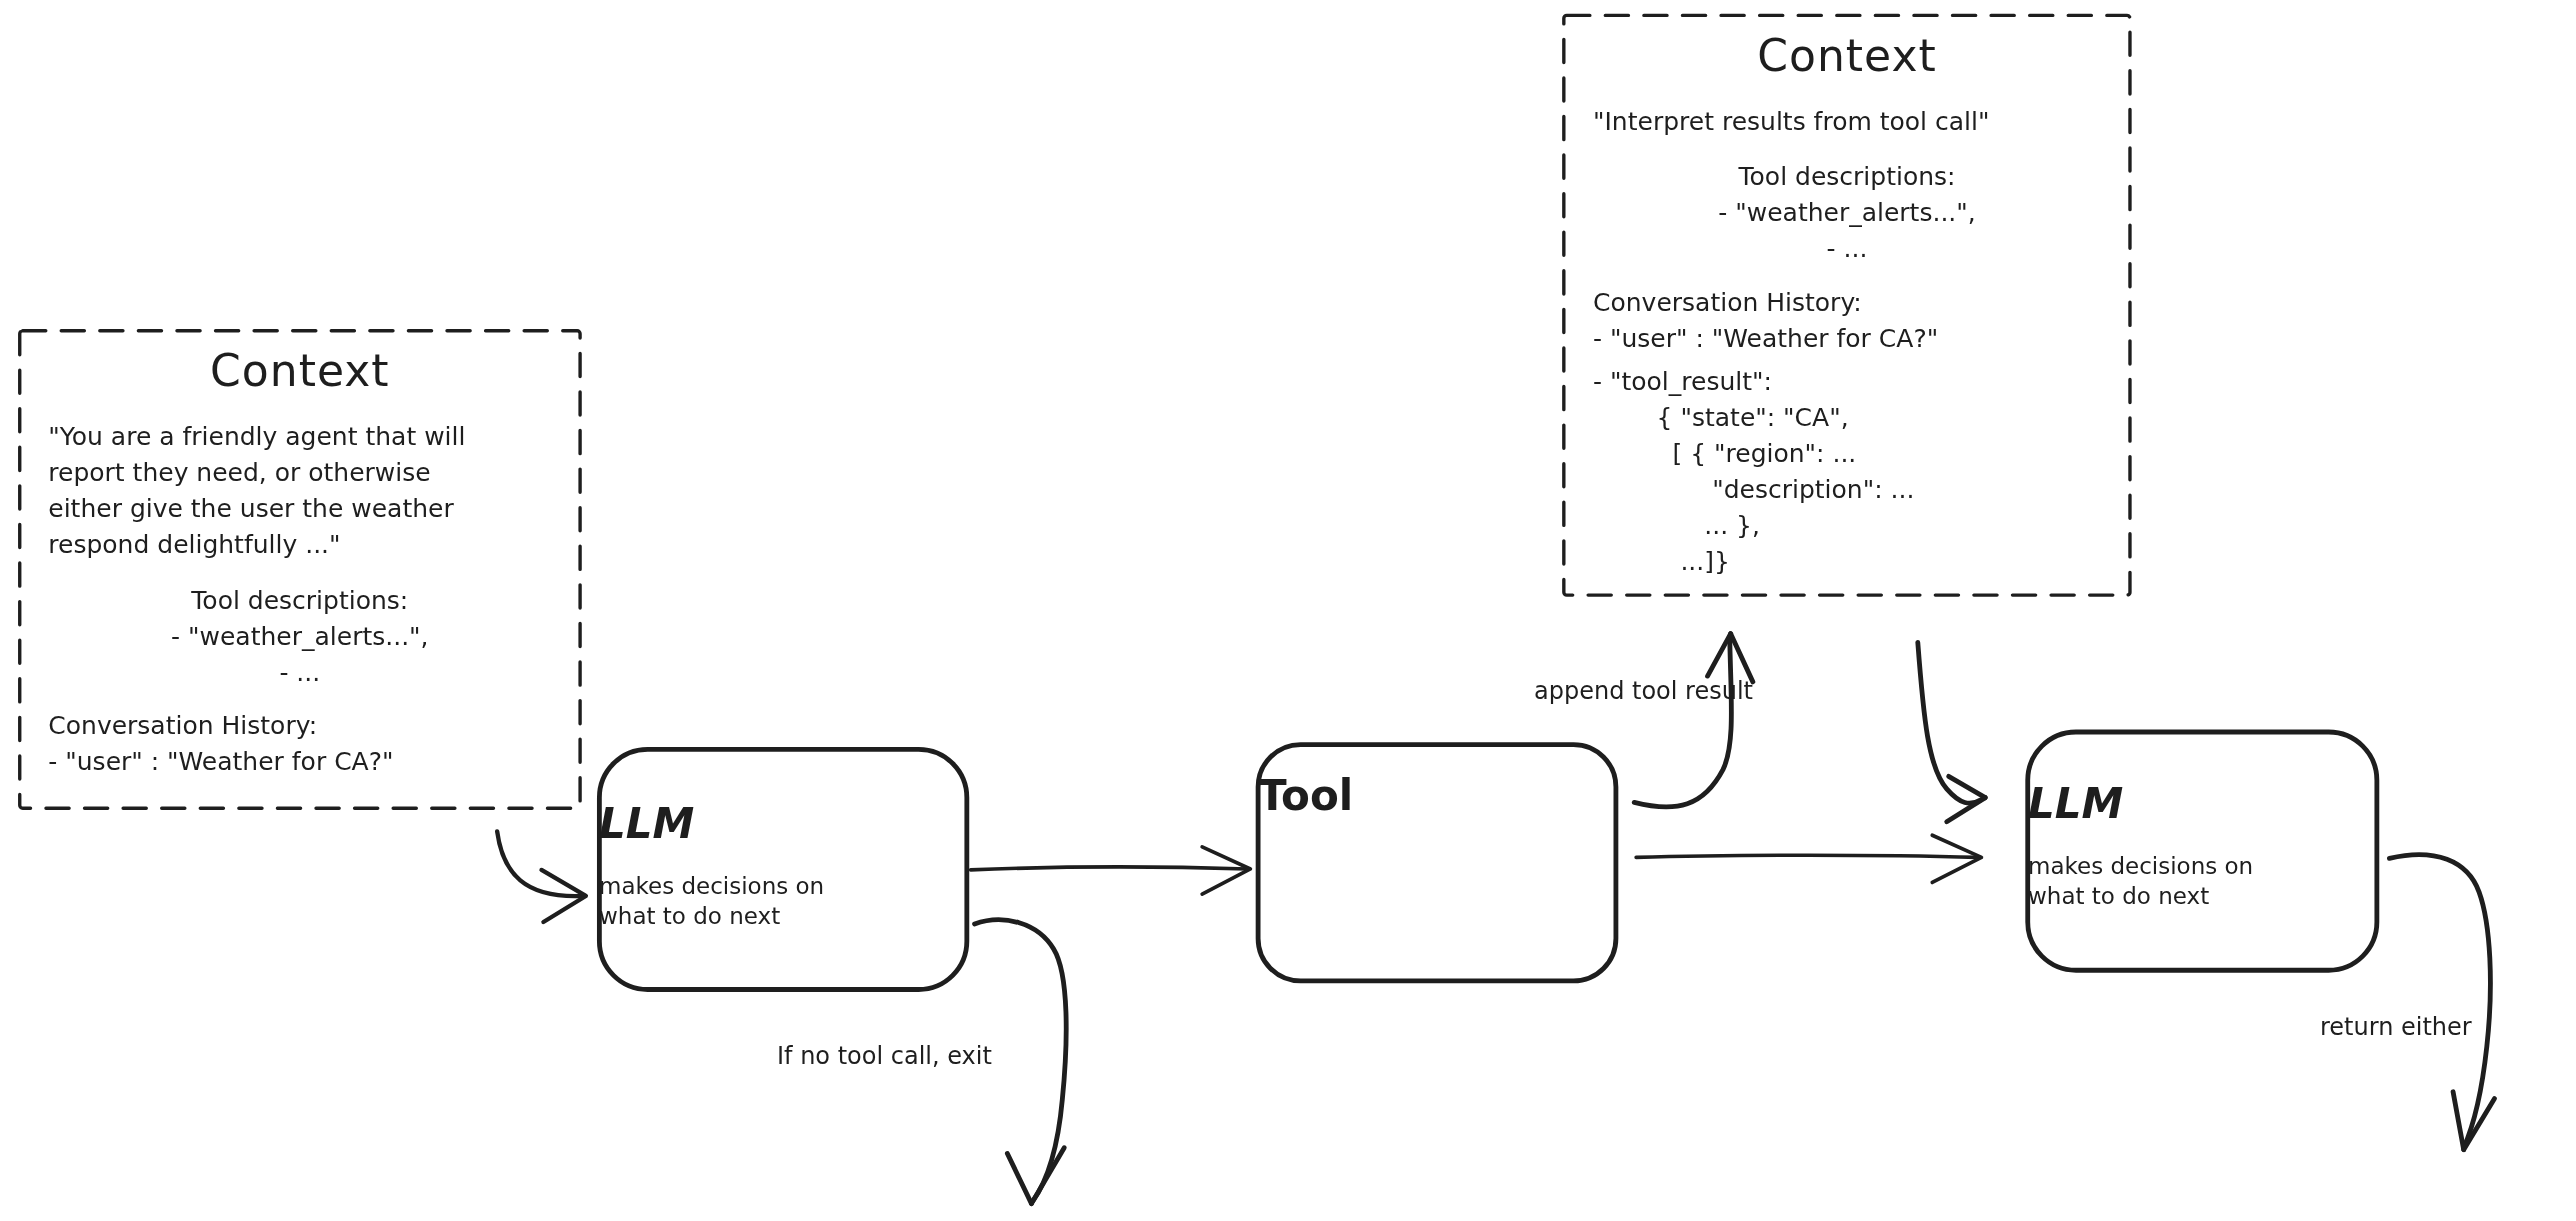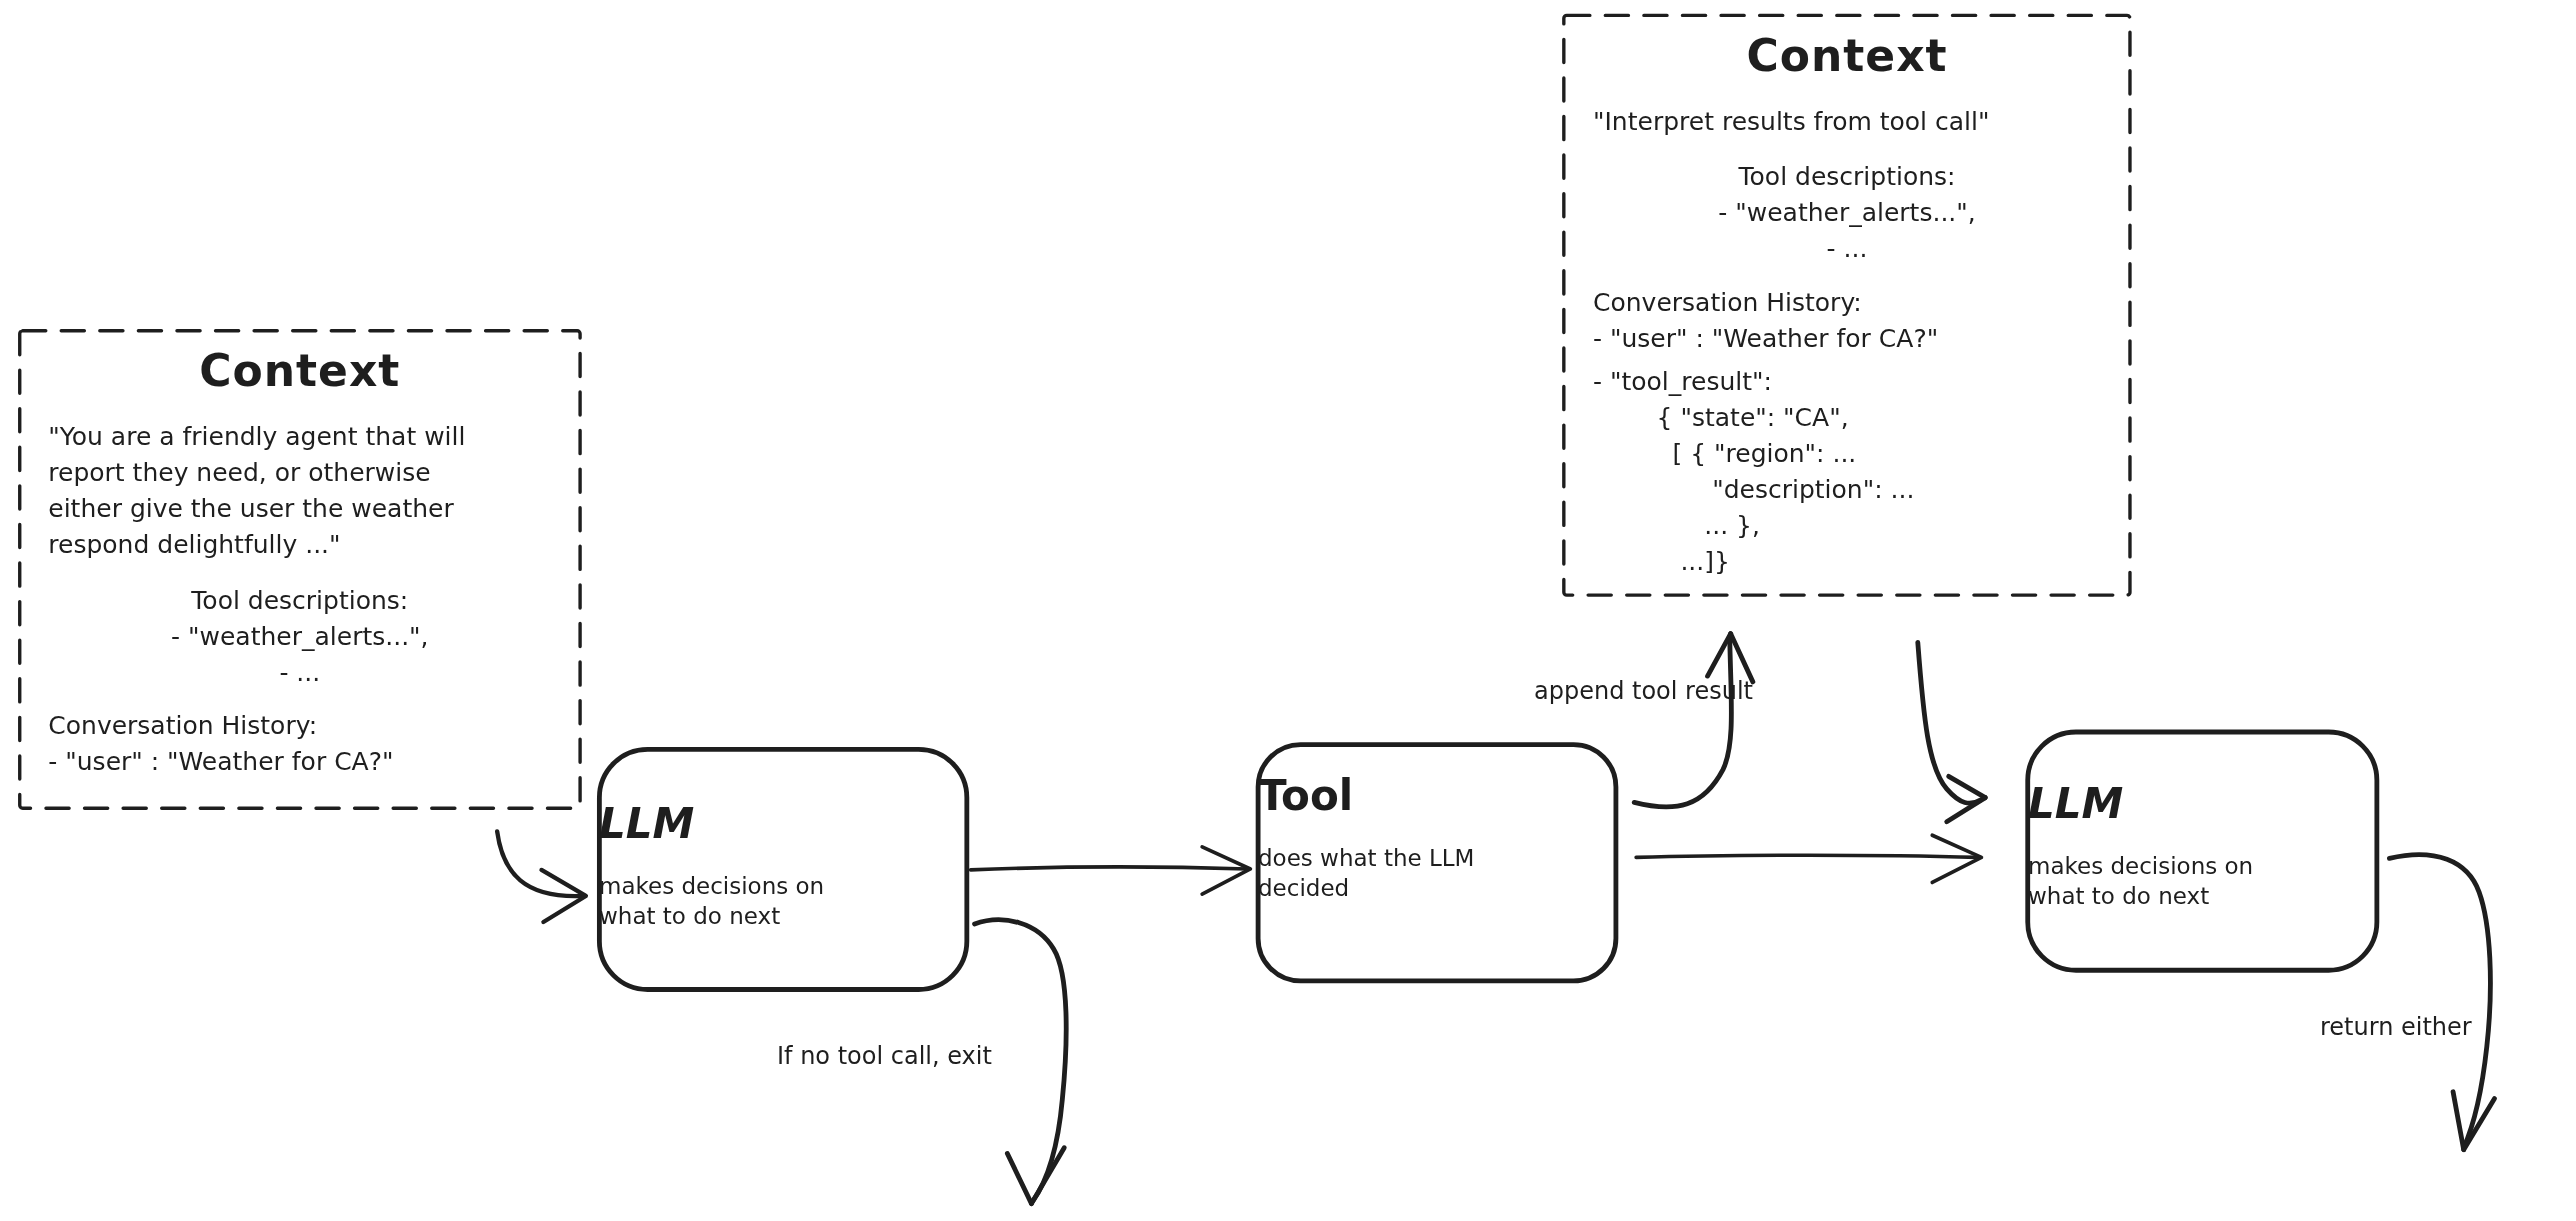--- a/index.html
+++ b/index.html
@@ -24,21 +24,21 @@
     z-index: 2;
     box-sizing: border-box;
     padding: 9.6px 29px;
     font-size: 25px;
     line-height: 36px;
   }
   .ctx-title {
     text-align: center;
     font-size: 44px;
     line-height: 54px;
-    font-weight: 700;
+    font-weight: 400;
     letter-spacing: 1px;
     margin: 3.9px 0 21px 0;
   }
   .para { margin: 0 0 19.3px 0; }
   .para.tight { margin-bottom: 17.4px; text-align: center; }
   .para.last { margin-bottom: 0; }
   .line { white-space: pre; }
 
   
   .node {
@@ -172,24 +172,20 @@
   <div class="node" style="left:599px; top:750px; width:368px; height:240px; padding-top:50px;">
     <div class="node-title italic">LLM</div>
     <div class="node-sub">
       <div class="line">makes decisions on</div>
       <div class="line">what to do next</div>
     </div>
   </div>
 
   <div class="node" style="left:1258px; top:726px; width:358px; height:236px; padding-top:46px;">
     <div class="node-title">Tool</div>
-    <div class="node-sub">
-      <div class="line">does what the LLM</div>
-      <div class="line">decided</div>
-    </div>
   </div>
 
   <div class="node" style="left:2028px; top:732px; width:349px; height:238px; padding-top:48px;">
     <div class="node-title italic">LLM</div>
     <div class="node-sub">
       <div class="line">makes decisions on</div>
       <div class="line">what to do next</div>
     </div>
   </div>
 

